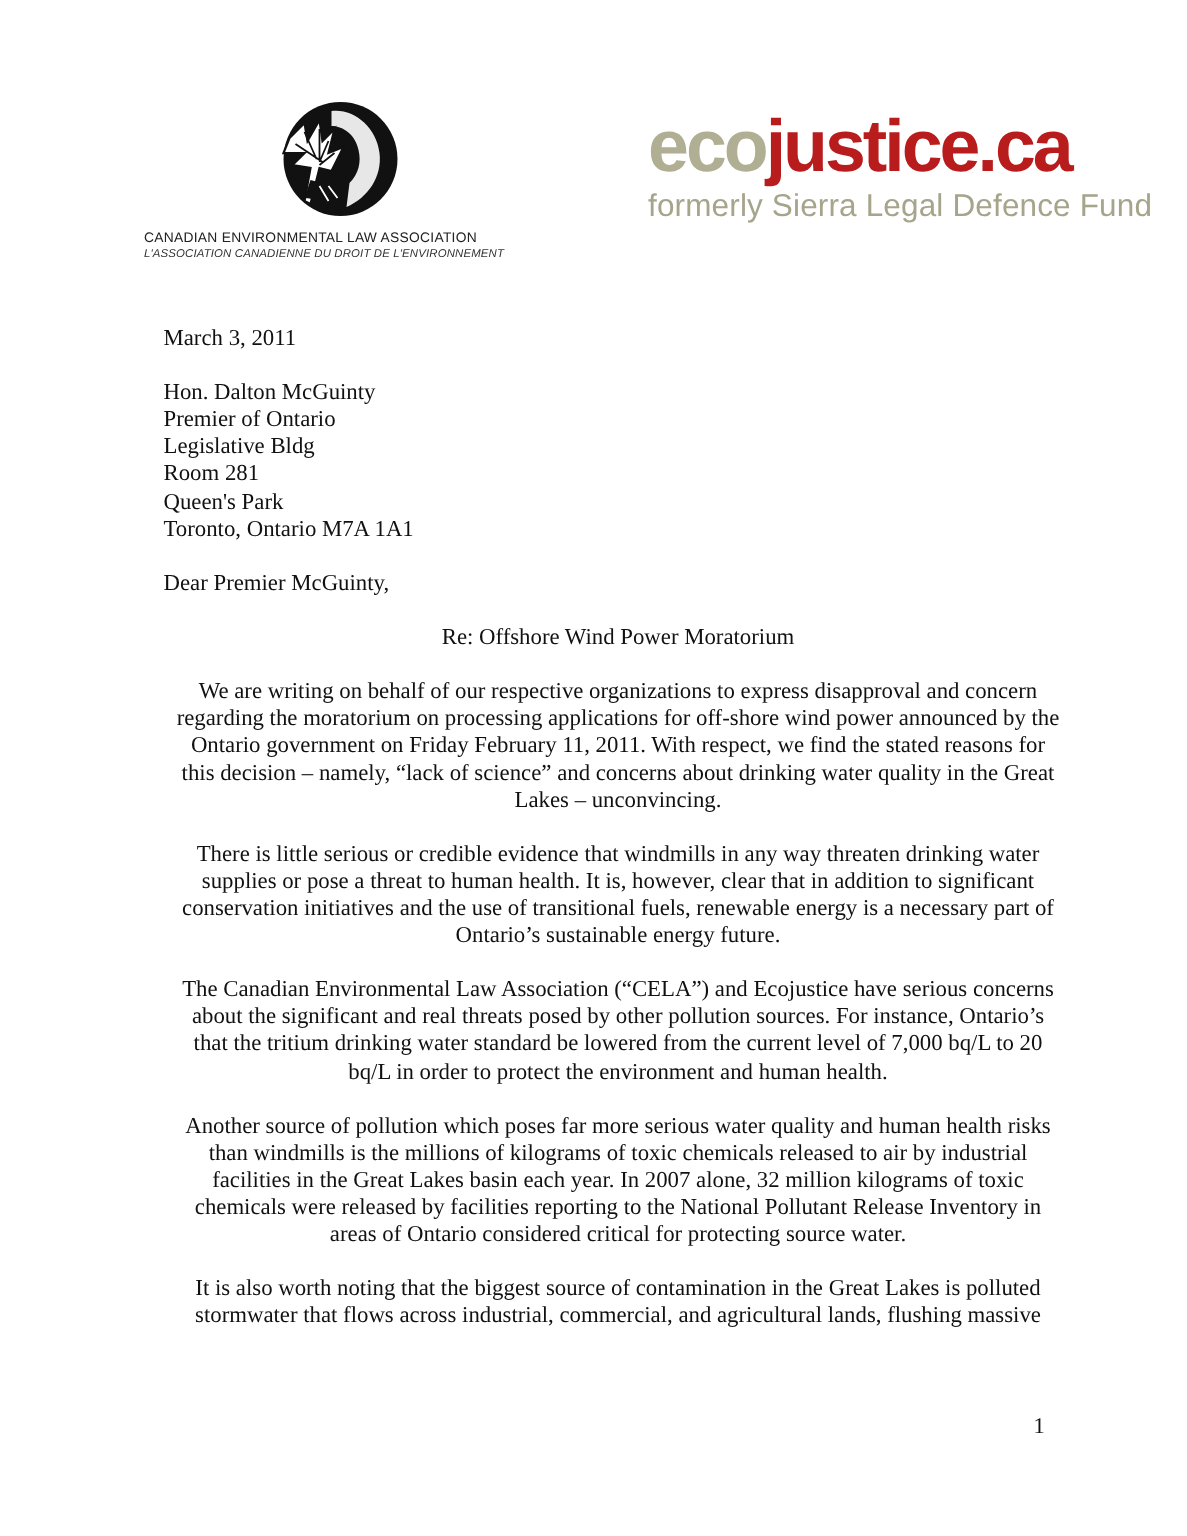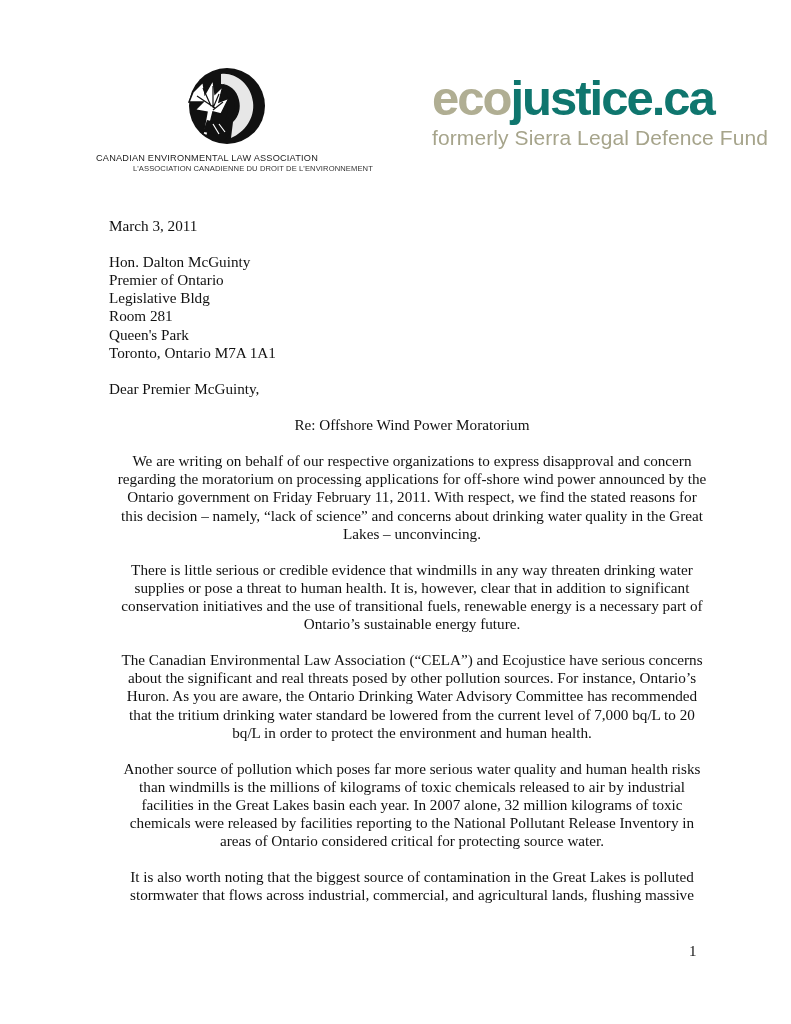--- a/index.html
+++ b/index.html
@@ -4,27 +4,27 @@
 <style>
   html, body { margin: 0; padding: 0; background: #ffffff; }
   body { width: 791px; height: 1024px; position: relative; overflow: hidden;
          font-family: "Liberation Serif", "DejaVu Serif", serif; color: #111; }
   .page { position: absolute; left: 0; top: 0; width: 791px; height: 1024px; background: #fff; }
 
   
   .cela { position: absolute; left: 96px; top: 62px; width: 250px; text-align: left; }
   .cela-emblem { display: block; margin: 0 auto; width: 96px; height: 88px; }
   .cela-name { font-family: "Liberation Sans", "DejaVu Sans", sans-serif; font-size: 9.2px; letter-spacing: 0.2px; margin-top: 3px; color: #222; white-space: nowrap; }
-  .cela-name-fr { font-family: "Liberation Sans", "DejaVu Sans", sans-serif; font-size: 7.6px; letter-spacing: 0.1px; color: #333; white-space: nowrap; margin-top: 1px; margin-left: 37px; }
+  .cela-name-fr { font-family: "Liberation Sans", "DejaVu Sans", sans-serif; font-style: italic; font-size: 7.6px; letter-spacing: 0.1px; color: #333; white-space: nowrap; margin-top: 1px; }
 
   
   .eco { position: absolute; left: 432px; top: 72px; width: 290px; }
   .eco-word { font-family: "Liberation Sans", "DejaVu Sans", sans-serif; font-size: 49px; font-weight: bold; letter-spacing: -2px; line-height: 52px; white-space: nowrap; }
   .eco-word .eco-grey { color: #b0ae93; }
-  .eco-word .eco-green { color: #0f766e; }
+  .eco-word .eco-green { color: #b91c1c; }
   .eco-tag { font-family: "Liberation Sans", "DejaVu Sans", sans-serif; font-size: 21px; color: #a6a48b; white-space: nowrap; margin-top: 2px; letter-spacing: 0.1px; }
 
   
   .letter { position: absolute; left: 109px; top: 217px; width: 606px; font-size: 15.2px; line-height: 18.1px; }
   .line { white-space: nowrap; }
   .gap { height: 18.1px; }
   .subject { text-align: center; font-weight: normal; white-space: nowrap; }
   .para { text-align: center; }
 
   .page-number { position: absolute; left: 689px; top: 943px; font-size: 15px; }
@@ -83,21 +83,20 @@
       <div class="line">There is little serious or credible evidence that windmills in any way threaten drinking water</div>
       <div class="line">supplies or pose a threat to human health.  It is, however, clear that in addition to significant</div>
       <div class="line">conservation initiatives and the use of transitional fuels, renewable energy is a necessary part of</div>
       <div class="line">Ontario’s sustainable energy future.</div>
     </div>
     <div class="gap"></div>
 
     <div class="para">
       <div class="line">The Canadian Environmental Law Association (“CELA”) and Ecojustice have serious concerns</div>
       <div class="line">about the significant and real threats posed by other pollution sources.  For instance, Ontario’s</div>
-      <div class="line">Huron.  As you are aware, the Ontario Drinking Water Advisory Committee has recommended</div>
       <div class="line">that the tritium drinking water standard be lowered from the current level of 7,000 bq/L to 20</div>
       <div class="line">bq/L in order to protect the environment and human health.</div>
     </div>
     <div class="gap"></div>
 
     <div class="para">
       <div class="line">Another source of pollution which poses far more serious water quality and human health risks</div>
       <div class="line">than windmills is the millions of kilograms of toxic chemicals released to air by industrial</div>
       <div class="line">facilities in the Great Lakes basin each year.  In 2007 alone, 32 million kilograms of toxic</div>
       <div class="line">chemicals were released by facilities reporting to the National Pollutant Release Inventory in</div>

